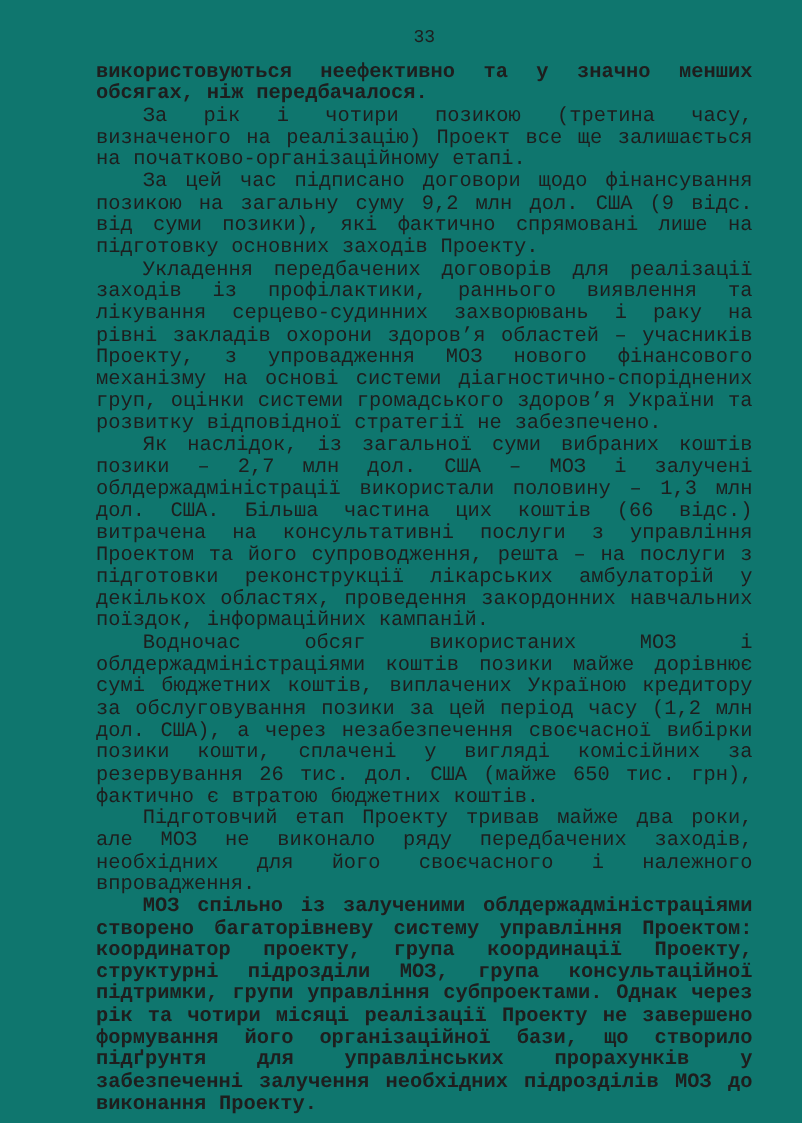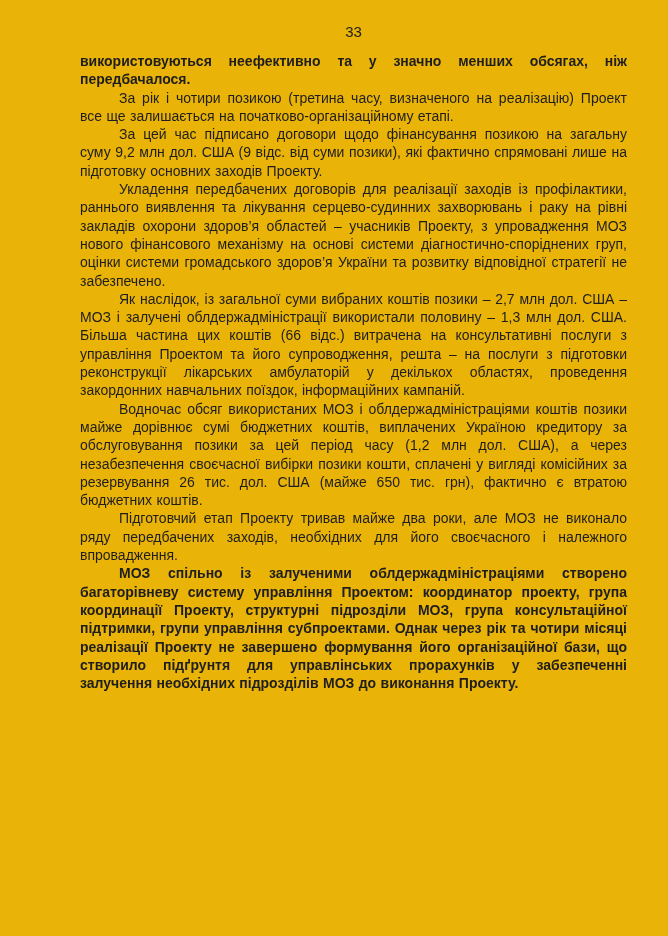--- a/index.html
+++ b/index.html
@@ -4,38 +4,38 @@
 <style>
   html, body {
     margin: 0;
     padding: 0;
     background: #ffffff;
   }
   .page {
     position: relative;
     width: 668px;
     height: 936px;
-    background: #eab308;
-    font-family: Liberation Sans, sans-serif;
+    background: #0f766e;
+    font-family: Liberation Mono, monospace;
     color: #1e1e1e;
     overflow: hidden;
     box-sizing: border-box;
   }
   .page-number {
     margin: 24px 41px 0 80px;
     width: 547px;
     text-align: center;
     font-size: 15px;
     line-height: 1;
   }
   .content {
     margin: 13px 41px 0 80px;
     width: 547px;
     text-align: justify;
-    font-size: 14px;
+    font-size: 17px;
     line-height: 18.3px;
     -webkit-hyphens: none;
     hyphens: none;
   }
   .content p {
     margin: 0;
     padding: 0;
     text-indent: 39px;
     word-spacing: 0.5px;
   }

